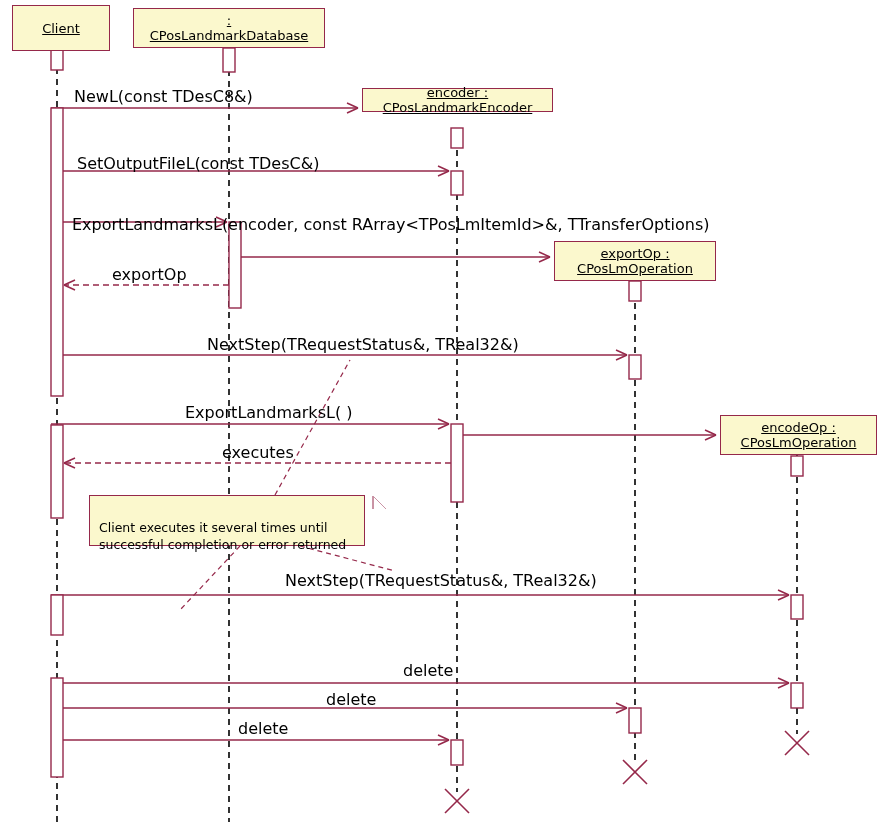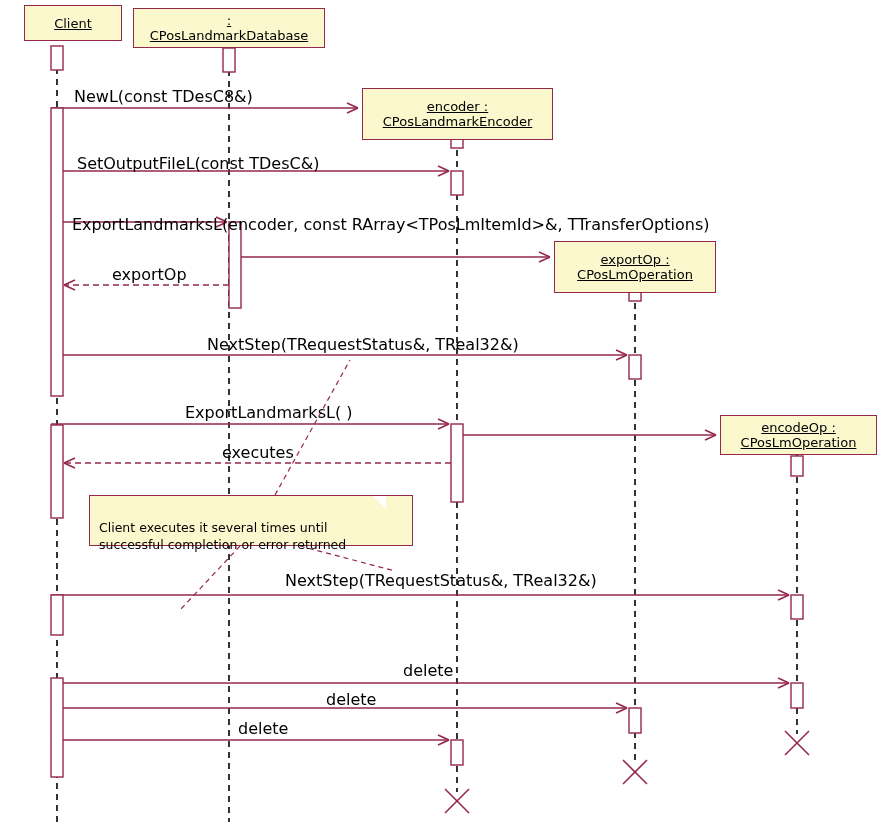--- a/index.html
+++ b/index.html
@@ -157,32 +157,32 @@
     <g id="g-noteanchors">
         <line x1="373" y1="496" x2="386" y2="509" stroke="#95284a" stroke-width="1"></line>
         <line x1="373" y1="496" x2="373" y2="509" stroke="#95284a" stroke-width="1"></line>
         <line x1="275" y1="495" x2="350" y2="360" stroke="#95284a" stroke-width="1.2" stroke-dasharray="5,4"></line>
         <line x1="300" y1="546" x2="395" y2="571" stroke="#95284a" stroke-width="1.2" stroke-dasharray="5,4"></line>
         <line x1="240" y1="546" x2="180" y2="610" stroke="#95284a" stroke-width="1.2" stroke-dasharray="5,4"></line>
       </g>
   </svg>
 
   <div id="boxes">
-      <div class="lifeline-box" style="left: 24px; top: 5px; width: 98px; height: 36px;">
+      <div class="lifeline-box" style="left: 12px; top: 5px; width: 98px; height: 46px;">
         <span class="ln">Client</span>
       </div>
       <div class="lifeline-box" style="left: 133px; top: 8px; width: 192px; height: 40px;">
         <span class="ln">:</span>
         <span class="ln">CPosLandmarkDatabase</span>
       </div>
-      <div class="lifeline-box" style="left: 362px; top: 88px; width: 191px; height: 52px;">
+      <div class="lifeline-box" style="left: 362px; top: 88px; width: 191px; height: 24px;">
         <span class="ln">encoder :</span>
         <span class="ln">CPosLandmarkEncoder</span>
       </div>
-      <div class="lifeline-box" style="left: 554px; top: 241px; width: 162px; height: 52px;">
+      <div class="lifeline-box" style="left: 554px; top: 241px; width: 162px; height: 40px;">
         <span class="ln">exportOp :</span>
         <span class="ln">CPosLmOperation</span>
       </div>
       <div class="lifeline-box" style="left: 720px; top: 415px; width: 157px; height: 40px;">
         <span class="ln">encodeOp :</span>
         <span class="ln">CPosLmOperation</span>
       </div>
     </div>
   <div id="labels">
       <div class="msg-label" style="left: 74px; top: 90px;">NewL(const TDesC8&amp;)</div>
@@ -191,19 +191,19 @@
       <div class="msg-label" style="left: 112px; top: 268px;">exportOp</div>
       <div class="msg-label" style="left: 207px; top: 338px;">NextStep(TRequestStatus&amp;, TReal32&amp;)</div>
       <div class="msg-label" style="left: 185px; top: 406px;">ExportLandmarksL( )</div>
       <div class="msg-label" style="left: 222px; top: 446px;">executes</div>
       <div class="msg-label" style="left: 285px; top: 574px;">NextStep(TRequestStatus&amp;, TReal32&amp;)</div>
       <div class="msg-label" style="left: 403px; top: 664px;">delete</div>
       <div class="msg-label" style="left: 326px; top: 693px;">delete</div>
       <div class="msg-label" style="left: 238px; top: 722px;">delete</div>
     </div>
 
-  <div class="note" id="note-el" style="left: 89px; top: 495px; width: 324px; height: 51px;">
+  <div class="note" id="note-el" style="left: 89px; top: 495px; width: 276px; height: 51px;">
     <span>Client executes it several times until
 successful completion or error returned</span>
   </div>
   <div class="note-fold" id="note-fold-el" style="left: 373px; top: 496px;"></div>
 
 </div>
 
 </body></html>

